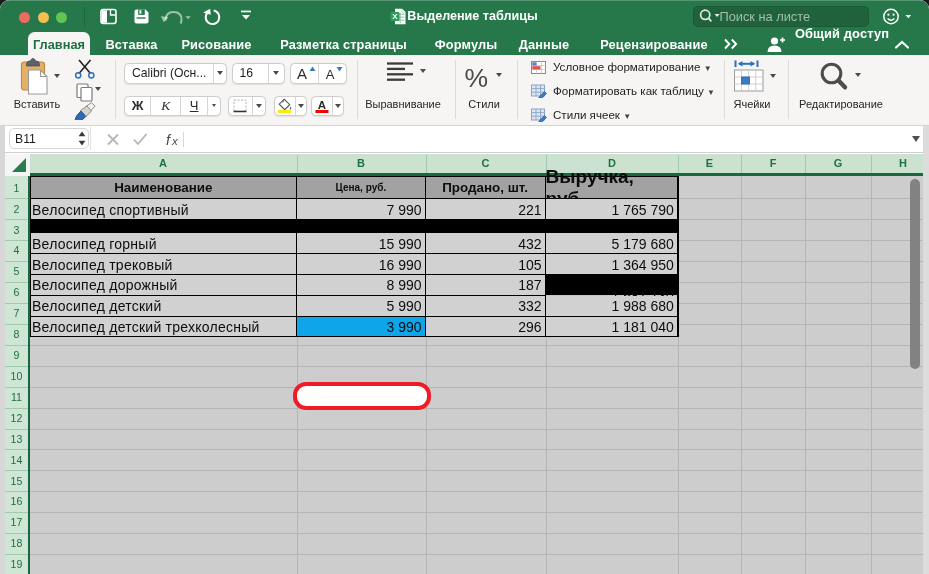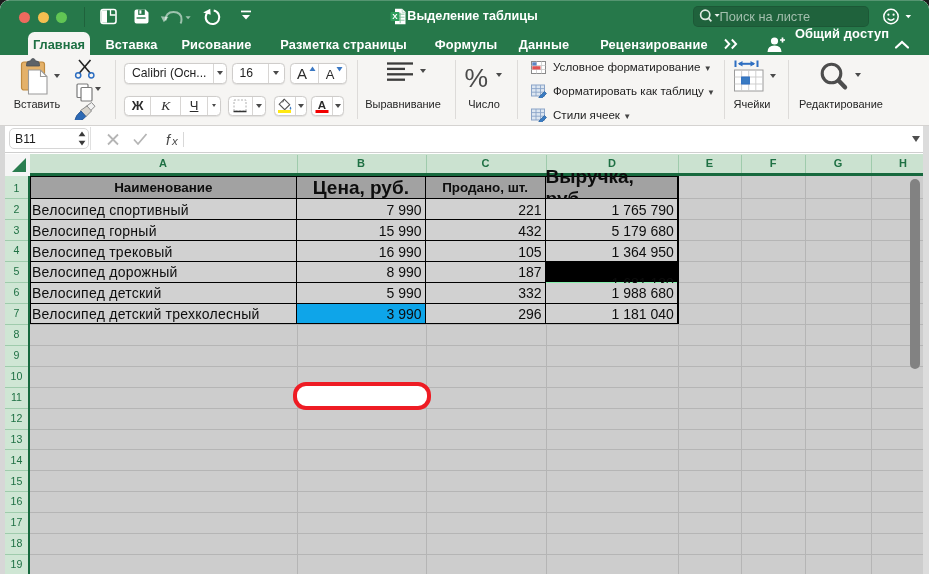--- a/index.html
+++ b/index.html
@@ -193,21 +193,21 @@
         <path d="M0 6.9 h18"></path>
         <path d="M0 12.3 h26"></path>
         <path d="M0 17.7 h18"></path>
 </g>
     </svg>
 <div class="abs tri-d" style="left:420px;top:69px;"></div>
 <div class="lbl" style="left:403px;top:97.5px;">Выравнивание</div>
 <div class="sep" style="left:454.5px;"></div>
 <div class="abs" style="left:464.5px;top:62.5px;width:40px;height:30px;font-size:26.5px;color:#4a4a4a;">%</div>
 <div class="abs tri-d" style="left:496px;top:73px;"></div>
-<div class="lbl" style="left:484px;top:97.5px;">Число</div>
+<div class="lbl" style="left:484px;top:97.5px;">Стили</div>
 <div class="sep" style="left:517px;"></div>
 <div class="abs" style="left:531px;top:59.5px;"><svg width="15" height="13" viewBox="0 0 15 13">
         <rect x="0.5" y="0.5" width="14" height="12" fill="#fff" stroke="#8a8a8a" stroke-width="1"></rect>
         <path d="M0.5 4.5 h14 M0.5 8.5 h14 M5.5 0.5 v12 M10.5 0.5 v12" stroke="#c9c9c9" stroke-width="0.8"></path>
         <rect x="1.3" y="1.3" width="4.2" height="3.2" fill="#5b84c4"></rect>
         <rect x="1.3" y="5.2" width="8.2" height="3.3" fill="#e05252"></rect>
       </svg></div>
 <div class="abs" style="left:553px;top:60.0px;font-size:11.6px;color:#1d1d1d;white-space:nowrap;">Условное форматирование <span style="font-size:8px;color:#444;">▼</span></div>
 <div class="abs" style="left:531px;top:83.5px;"><svg width="16" height="14" viewBox="0 0 16 14">
         <rect x="0.5" y="1" width="13" height="11" fill="#dce6f1" stroke="#8aa4c8" stroke-width="1"></rect>
@@ -345,31 +345,31 @@
 <div class="abs" style="left:297px;top:175.5px;width:1px;height:398.5px;background:#b5b5b5;"></div>
 <div class="abs" style="left:425.5px;top:175.5px;width:1px;height:398.5px;background:#b5b5b5;"></div>
 <div class="abs" style="left:545.5px;top:175.5px;width:1px;height:398.5px;background:#b5b5b5;"></div>
 <div class="abs" style="left:678px;top:175.5px;width:1px;height:398.5px;background:#b5b5b5;"></div>
 <div class="abs" style="left:741px;top:175.5px;width:1px;height:398.5px;background:#b5b5b5;"></div>
 <div class="abs" style="left:805px;top:175.5px;width:1px;height:398.5px;background:#b5b5b5;"></div>
 <div class="abs" style="left:871px;top:175.5px;width:1px;height:398.5px;background:#b5b5b5;"></div>
 <div class="abs" style="left:29.5px;top:176px;border:1.4px solid #000;background:#000;">
 <div style="display:flex;height:21px;">
 <div style="width:265.6px;background:#a2a2a2;margin-right:1px;display:flex;align-items:center;justify-content:center;font-size:13.4px;font-weight:bold;color:#0d0d0d;">Наименование</div>
-<div style="width:127.5px;background:#a2a2a2;margin-right:1px;display:flex;align-items:center;justify-content:center;font-size:19px;font-weight:bold;color:#0d0d0d;">Цена, руб.</div>
+<div style="width:127.5px;background:#a2a2a2;margin-right:1px;display:flex;align-items:center;justify-content:center;font-size:10px;font-weight:bold;color:#0d0d0d;">Цена, руб.</div>
 <div style="width:119px;background:#a2a2a2;margin-right:1px;display:flex;align-items:center;justify-content:center;font-size:13.4px;font-weight:bold;color:#0d0d0d;">Продано, шт.</div>
 <div style="width:131.2px;background:#a2a2a2;margin-right:1px;display:flex;align-items:center;justify-content:center;font-size:19px;font-weight:bold;color:#0d0d0d;">Выручка, руб.</div>
 </div>
 <div style="display:flex;height:19.92px;margin-top:1px;">
 <div style="width:265.6px;background:#d1d1d1;margin-right:1px;display:flex;align-items:center;justify-content:flex-start;padding-top:1.5px;padding-left:1.5px;font-size:14px;color:#0d0d0d;letter-spacing:0.25px;">Велосипед спортивный</div>
 <div style="width:127.5px;background:#d1d1d1;margin-right:1px;display:flex;align-items:center;justify-content:flex-end;padding-top:1.5px;padding-right:3px;font-size:14px;color:#0d0d0d;letter-spacing:0;">7 990</div>
 <div style="width:119px;background:#d1d1d1;margin-right:1px;display:flex;align-items:center;justify-content:flex-end;padding-top:1.5px;padding-right:3px;font-size:14px;color:#0d0d0d;letter-spacing:0;">221</div>
 <div style="width:131.2px;background:#d1d1d1;margin-right:1px;display:flex;align-items:center;justify-content:flex-end;padding-top:1.5px;padding-right:3px;font-size:14px;color:#0d0d0d;letter-spacing:0;">1 765 790</div>
 </div>
-<div style="display:flex;height:19.92px;margin-top:1px;">
+<div style="display:flex;height:19.92px;margin-top:14px;">
 <div style="width:265.6px;background:#d1d1d1;margin-right:1px;display:flex;align-items:center;justify-content:flex-start;padding-top:1.5px;padding-left:1.5px;font-size:14px;color:#0d0d0d;letter-spacing:0.25px;">Велосипед горный</div>
 <div style="width:127.5px;background:#d1d1d1;margin-right:1px;display:flex;align-items:center;justify-content:flex-end;padding-top:1.5px;padding-right:3px;font-size:14px;color:#0d0d0d;letter-spacing:0;">15 990</div>
 <div style="width:119px;background:#d1d1d1;margin-right:1px;display:flex;align-items:center;justify-content:flex-end;padding-top:1.5px;padding-right:3px;font-size:14px;color:#0d0d0d;letter-spacing:0;">432</div>
 <div style="width:131.2px;background:#d1d1d1;margin-right:1px;display:flex;align-items:center;justify-content:flex-end;padding-top:1.5px;padding-right:3px;font-size:14px;color:#0d0d0d;letter-spacing:0;">5 179 680</div>
 </div>
 <div style="display:flex;height:19.92px;margin-top:1px;">
 <div style="width:265.6px;background:#d1d1d1;margin-right:1px;display:flex;align-items:center;justify-content:flex-start;padding-top:1.5px;padding-left:1.5px;font-size:14px;color:#0d0d0d;letter-spacing:0.25px;">Велосипед трековый</div>
 <div style="width:127.5px;background:#d1d1d1;margin-right:1px;display:flex;align-items:center;justify-content:flex-end;padding-top:1.5px;padding-right:3px;font-size:14px;color:#0d0d0d;letter-spacing:0;">16 990</div>
 <div style="width:119px;background:#d1d1d1;margin-right:1px;display:flex;align-items:center;justify-content:flex-end;padding-top:1.5px;padding-right:3px;font-size:14px;color:#0d0d0d;letter-spacing:0;">105</div>
 <div style="width:131.2px;background:#d1d1d1;margin-right:1px;display:flex;align-items:center;justify-content:flex-end;padding-top:1.5px;padding-right:3px;font-size:14px;color:#0d0d0d;letter-spacing:0;">1 364 950</div>

